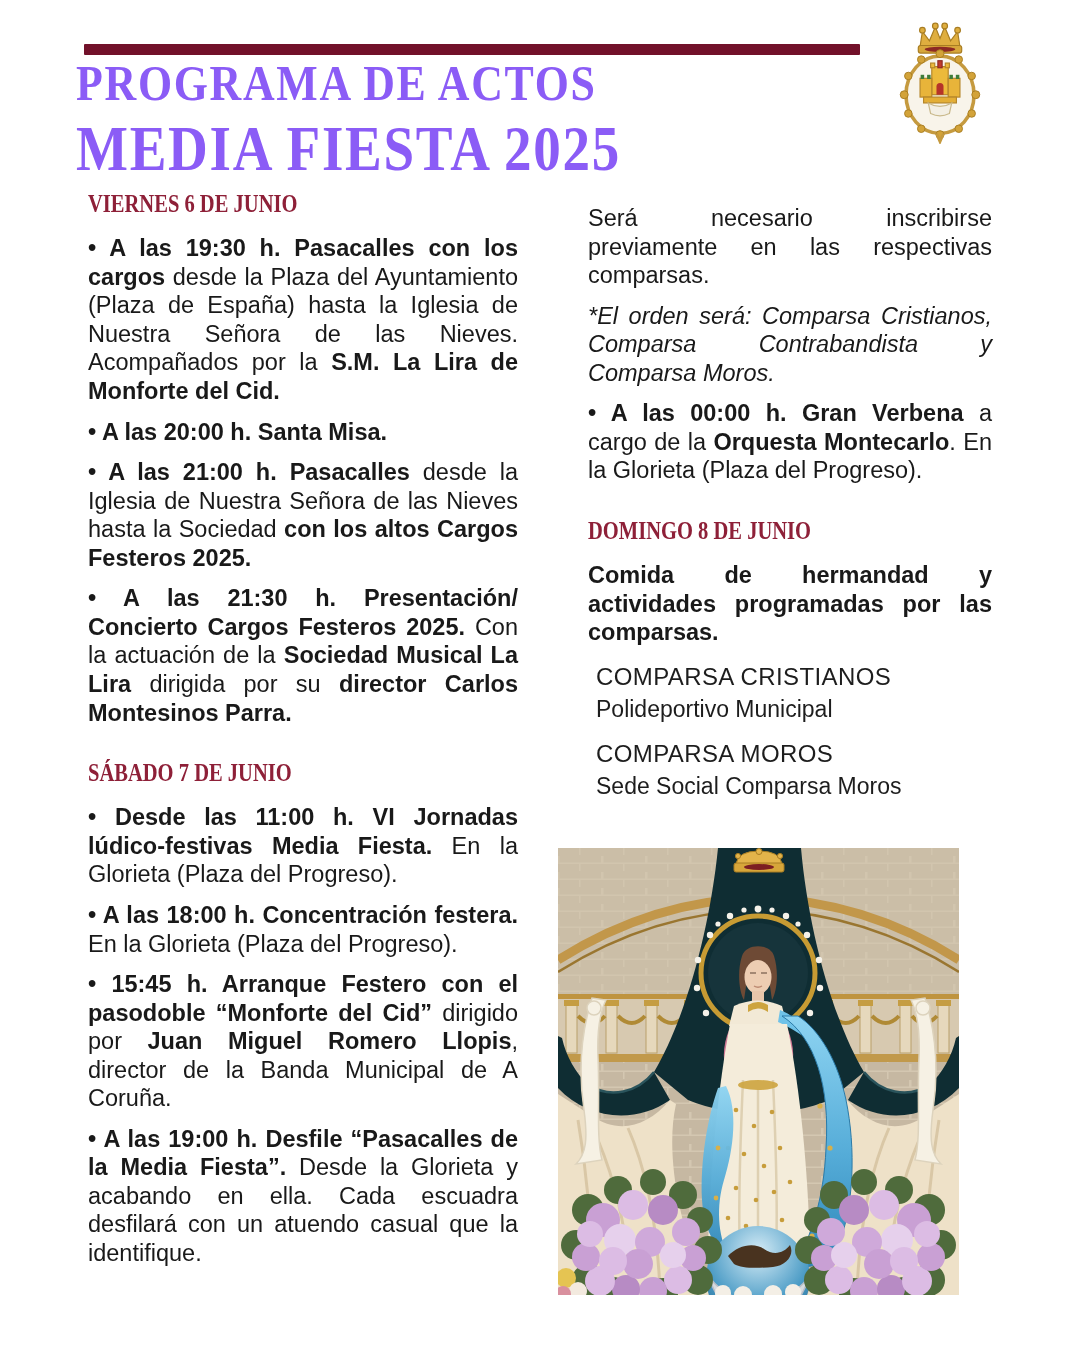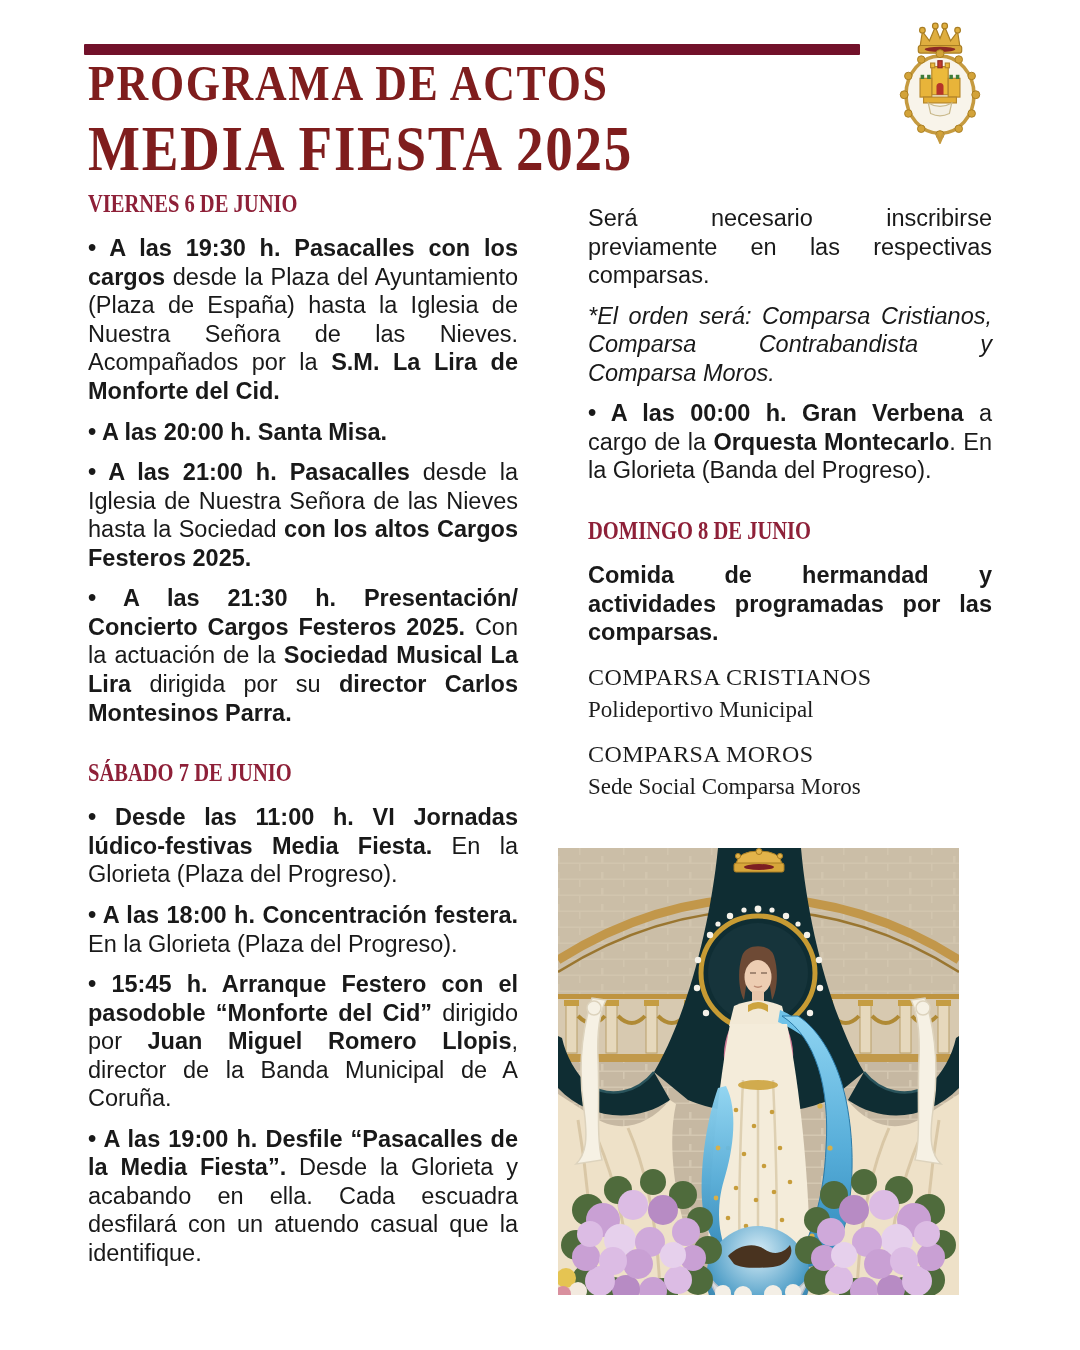--- a/index.html
+++ b/index.html
@@ -1,38 +1,38 @@
 <!DOCTYPE html>
 <html><head>
 <meta charset="utf-8">
 <style>
   html,body{margin:0;padding:0;background:#ffffff;}
   .page{position:relative;width:1080px;height:1350px;background:#ffffff;overflow:hidden;
         font-family:"Liberation Sans",sans-serif;color:#191919;}
   .top-rule{position:absolute;left:84px;top:44px;width:776px;height:11px;background:#72112a;border-radius:1px;}
-  .title-block{position:absolute;left:88px;top:58px;line-height:1;color:#7f1d1d;
+  .title-block{position:absolute;left:76px;top:58px;line-height:1;color:#8b5cf6;
                font-family:"Liberation Serif",serif;font-weight:700;}
   .squeeze{display:inline-block;transform-origin:0 50%;white-space:nowrap;}
   .title-line1{font-size:51px;letter-spacing:2px;}
   .title-line1 .squeeze{transform:scaleX(0.86);}
   .title-line2{font-size:64px;letter-spacing:2px;margin-top:8px;}
   .title-line2 .squeeze{transform:scaleX(0.86);}
   .crest{position:absolute;left:880px;top:22px;width:120px;height:122px;}
   .col{position:absolute;top:190px;}
   .col-left{left:88px;width:430px;}
   .col-right{left:588px;width:404px;}
   .col-right .lead-space{height:14px;}
   h2.section-heading{font-family:"Liberation Serif",serif;font-weight:700;color:#8e2038;
      font-size:26px;margin:0 0 17px 0;line-height:1.05;}
   h2.section-heading .squeeze{transform:scaleX(0.79);}
   .mt-section{margin-top:32px;}
   .para{font-size:23.5px;line-height:1.215;margin:0 0 12px 0;text-align:justify;}
   .para .b{font-weight:700;}
   .para.italic{font-style:italic;}
-  .comparsa{margin:0 0 17px 0;font-family:Liberation Serif, serif;}
+  .comparsa{margin:0 0 17px 8px;}
   .comparsa-name{font-size:24px;letter-spacing:0.4px;line-height:1.2;color:#1d1d1d;}
   .comparsa-venue{font-size:23px;line-height:1.2;margin-top:4px;color:#1d1d1d;}
   figure.photo{position:absolute;left:558px;top:848px;width:401px;height:447px;margin:0;overflow:hidden;}
   figure.photo svg{display:block;}
 </style>
 </head>
 <body>
 
 <div class="page">
 
@@ -105,21 +105,21 @@
           <p class="para"><span class="b">• A las 19:00 h. Desfile “Pasacalles de la Media Fiesta”.</span><span> Desde la Glorieta y acabando en ella. Cada escuadra desfilará con un atuendo casual que la identifique.</span></p>
         </div>
     </section>
   </div>
 
   <div class="col col-right">
     <div class="lead-space"></div>
     <div>
         <p class="para"><span>Será necesario inscribirse previamente en las respectivas comparsas.</span></p>
         <p class="para italic"><span>*El orden será: Comparsa Cristianos, Comparsa Contrabandista y Comparsa Moros.</span></p>
-        <p class="para"><span class="b">• A las 00:00 h. Gran Verbena</span><span> a cargo de la </span><span class="b">Orquesta Montecarlo</span><span>. En la Glorieta (Banda del Progreso).</span></p>
+        <p class="para"><span class="b">• A las 00:00 h. Gran Verbena</span><span> a cargo de la </span><span class="b">Orquesta Montecarlo</span><span>. En la Glorieta (Plaza del Progreso).</span></p>
       </div>
     <section class="mt-section">
       <h2 class="section-heading"><span class="squeeze">DOMINGO 8 DE JUNIO</span></h2>
       <div>
           <p class="para"><span class="b">Comida de hermandad y actividades programadas por las comparsas.</span></p>
         </div>
       <div style="margin-top:16px;">
           <div class="comparsa">
             <div class="comparsa-name">COMPARSA CRISTIANOS</div>
             <div class="comparsa-venue">Polideportivo Municipal</div>

